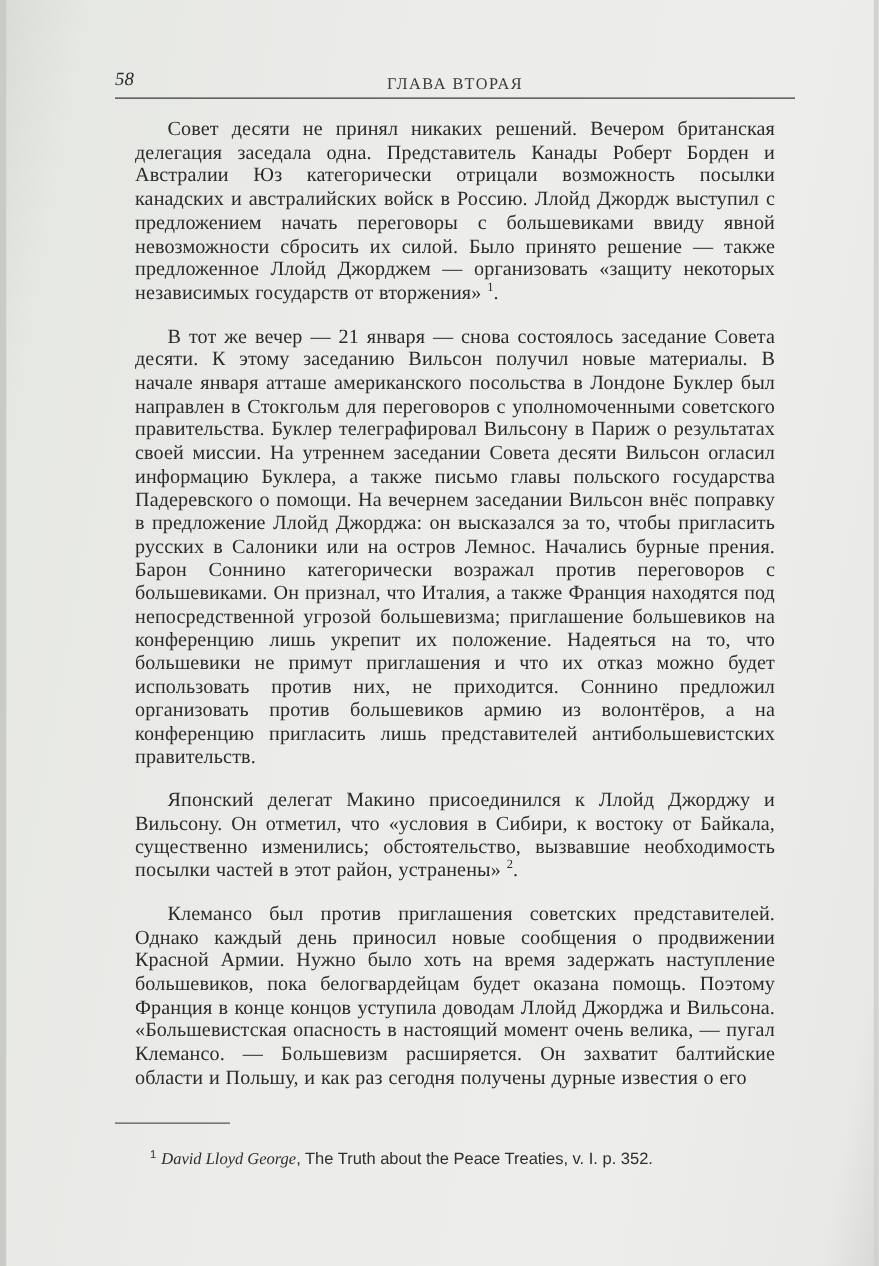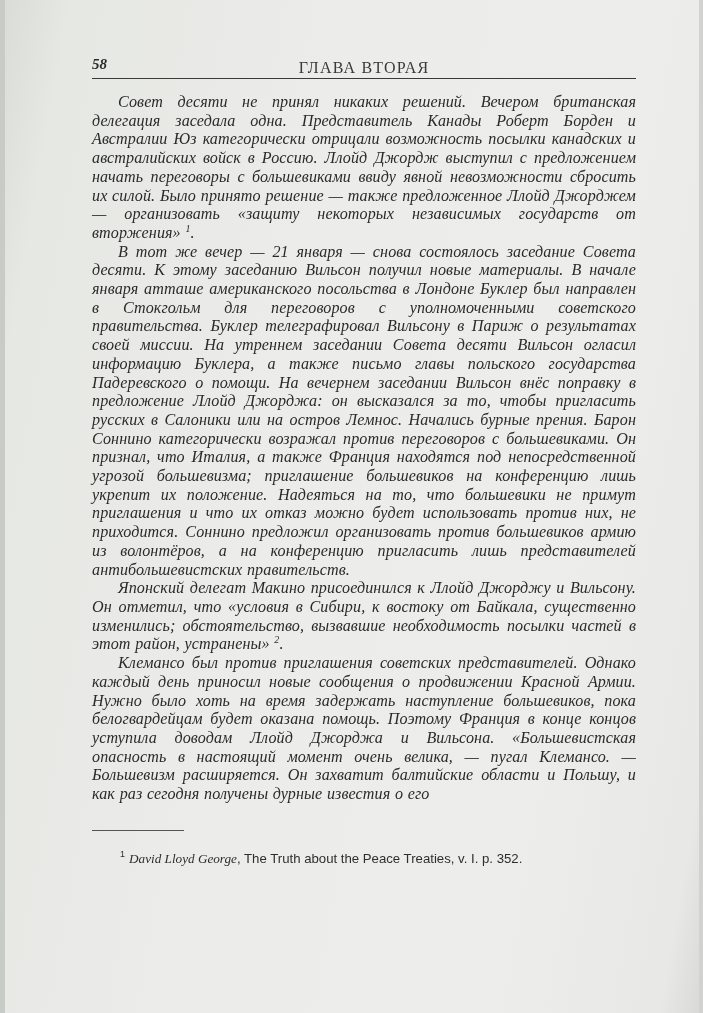--- a/index.html
+++ b/index.html
@@ -37,47 +37,46 @@
       position: relative;
       height: 16px;
       border-bottom: 1.5px solid #3a3a3a;
       padding-bottom: 6px;
     }
     .page-number {
       position: absolute;
       left: 0;
       top: 0;
       font-style: italic;
-      font-weight: bold;
+      font-weight: normal;
       font-size: 15px;
       color: #2c2c2c;
     }
     .chapter-title {
       position: absolute;
       left: 0;
       right: 0;
       top: 3px;
       text-align: center;
-      font-size: 16px;
+      font-size: 13px;
       letter-spacing: 1.2px;
       color: #3a3a3a;
     }
     .body-text {
       margin-top: 14px;
     }
     .para {
       font-size: 16.1px;
       line-height: 18.7px;
       text-align: justify;
       text-indent: 26px;
-      margin: 0;
+      margin: 16px;
       letter-spacing: 0.1px;
       word-spacing: 0.5px;
       hyphens: manual;
-      font-style: italic;
     }
     sup {
       font-size: 10px;
       line-height: 0;
       vertical-align: super;
     }
     .footnote-rule {
       width: 92px;
       height: 0;
       border-top: 1px solid #555;

